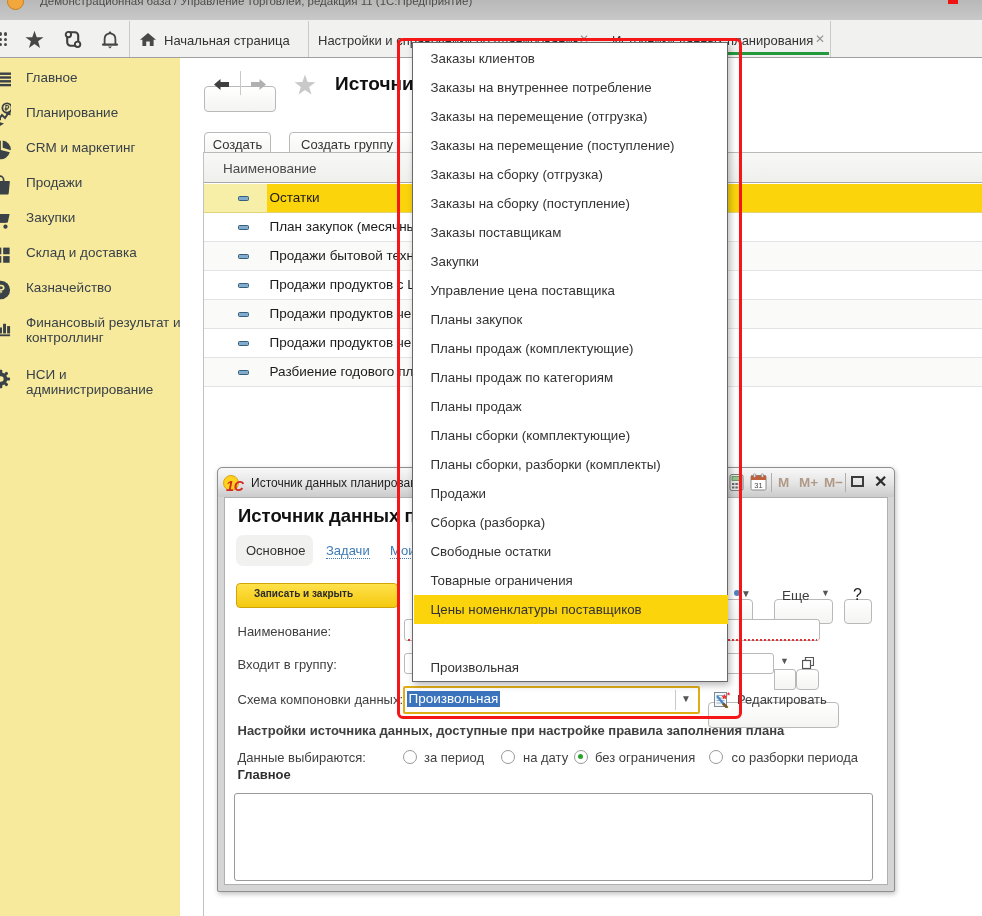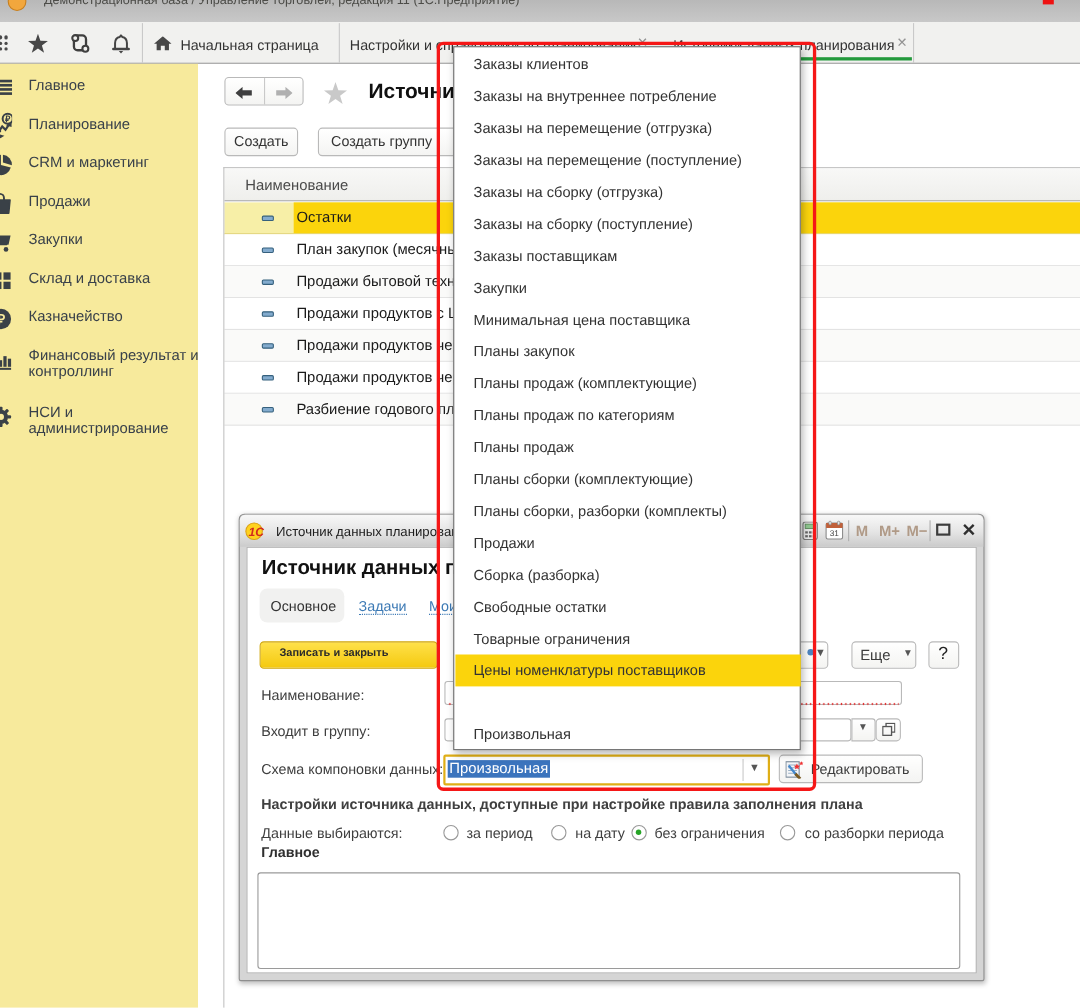--- a/index.html
+++ b/index.html
@@ -16,21 +16,21 @@
   .tbsep{top:21px;width:1px;height:36px;background:#c9c9c9;}
   .dot{width:3.6px;height:3.6px;border-radius:50%;background:#4a4a4a;position:absolute;}
   .tabtext{font-size:13px;color:#333;white-space:nowrap;}
   #tab3line{left:601px;top:52px;width:228px;height:3px;background:#23993c;}
   .tabx{font-size:12px;color:#939393;}
   
   #sidebar{left:0;top:58px;width:180px;height:858px;background:#f7ea9c;overflow:hidden;}
   .sbitem{left:26px;font-size:13.5px;color:#39414a;white-space:nowrap;line-height:15.8px;}
   .sbicon{left:-13px;width:24px;height:24px;}
   
-  .btn{box-sizing:border-box;border:1px solid #b9b9b9;border-radius:4px;background:linear-gradient(180deg,#ffffff 0%,#f4f4f2 100%);color:#333;font-size:13px;text-align:center;}
+  .btn{box-sizing:border-box;border:1px solid #b9b9b9;border-radius:4px;background:linear-gradient(180deg,#ffffff 0%,#f4f4f2 100%);color:#333;font-size:13px;text-align:center;margin-top:16px;}
   #navbtns{left:204px;top:70px;width:72px;height:26px;}
   #navdiv{left:240px;top:71px;width:1px;height:24px;background:#c9c9c9;}
   #pagetitle{left:335px;top:73px;font-size:19px;font-weight:bold;color:#101010;white-space:nowrap;}
   
   #tableleft{left:203px;top:152px;width:1px;height:764px;background:#c2c2c2;}
   #tabletop{left:203px;top:152px;width:779px;height:1px;background:#b9b9b9;}
   #thead{left:204px;top:153px;width:778px;height:30px;background:linear-gradient(180deg,#f8f8f7,#efefec);border-bottom:1px solid #a9a9a9;box-sizing:border-box;}
   #thead span{position:absolute;left:19px;top:8px;font-size:13.5px;color:#4a4a4a;}
   .trow{left:204px;width:778px;height:28px;border-bottom:1px solid #e3e3e3;box-sizing:content-box;}
   .rowtext{position:absolute;left:65.5px;top:6px;font-size:13.5px;color:#1b1b1b;white-space:nowrap;}
@@ -224,21 +224,21 @@
     <div class="abs trow" style="top:358px;background:#fafaf9;">
       <div class="dash"></div>
       <div class="rowtext">Разбиение годового плана</div>
     </div>
   </div>
   <div class="abs" id="tableleft"></div>
 
   <div class="abs" id="dialog">
     <div class="abs" id="dlgtitle">
       <div class="abs" style="left:5px;top:7px;width:16px;height:16px;border-radius:50%;background:#ffd21e;border:1px solid #dba318;box-sizing:border-box;"></div>
-      <div class="abs" style="left:8px;top:9.5px;font-size:11px;font-weight:bold;color:#d22a1e;font-style:italic;">1С</div>
+      <div class="abs" style="left:8px;top:9.5px;font-size:14px;font-weight:bold;color:#d22a1e;font-style:italic;">1С</div>
       <div class="abs" style="left:33px;top:8px;font-size:12px;color:#1c1c1c;white-space:nowrap;">Источник данных планировани:</div>
 
       <svg class="abs" style="left:511px;top:6px" width="16" height="17" viewBox="0 0 16 17">
         <rect x="1" y="0.5" width="13" height="16" rx="2" fill="#e8e8e8" stroke="#7a7a7a"></rect>
         <rect x="3" y="2.5" width="9" height="4" fill="#8fc68f" stroke="#5a8a5a" stroke-width="0.8"></rect>
         <rect x="3" y="9" width="2.4" height="2" fill="#666"></rect>
         <rect x="6.4" y="9" width="2.4" height="2" fill="#666"></rect>
         <rect x="9.8" y="9" width="2.4" height="2" fill="#c66"></rect>
         <rect x="3" y="12.5" width="2.4" height="2" fill="#666"></rect>
         <rect x="6.4" y="12.5" width="2.4" height="2" fill="#666"></rect>
@@ -341,21 +341,21 @@
     <div class="ditem" style="top:146px">
       <span>Заказы на сборку (поступление)</span>
     </div>
     <div class="ditem" style="top:175px">
       <span>Заказы поставщикам</span>
     </div>
     <div class="ditem" style="top:204px">
       <span>Закупки</span>
     </div>
     <div class="ditem" style="top:233px">
-      <span>Минимальная цена поставщика</span>
+      <span>Управление цена поставщика</span>
     </div>
     <div class="ditem" style="top:262px">
       <span>Планы закупок</span>
     </div>
     <div class="ditem" style="top:291px">
       <span>Планы продаж (комплектующие)</span>
     </div>
     <div class="ditem" style="top:320px">
       <span>Планы продаж по категориям</span>
     </div>

